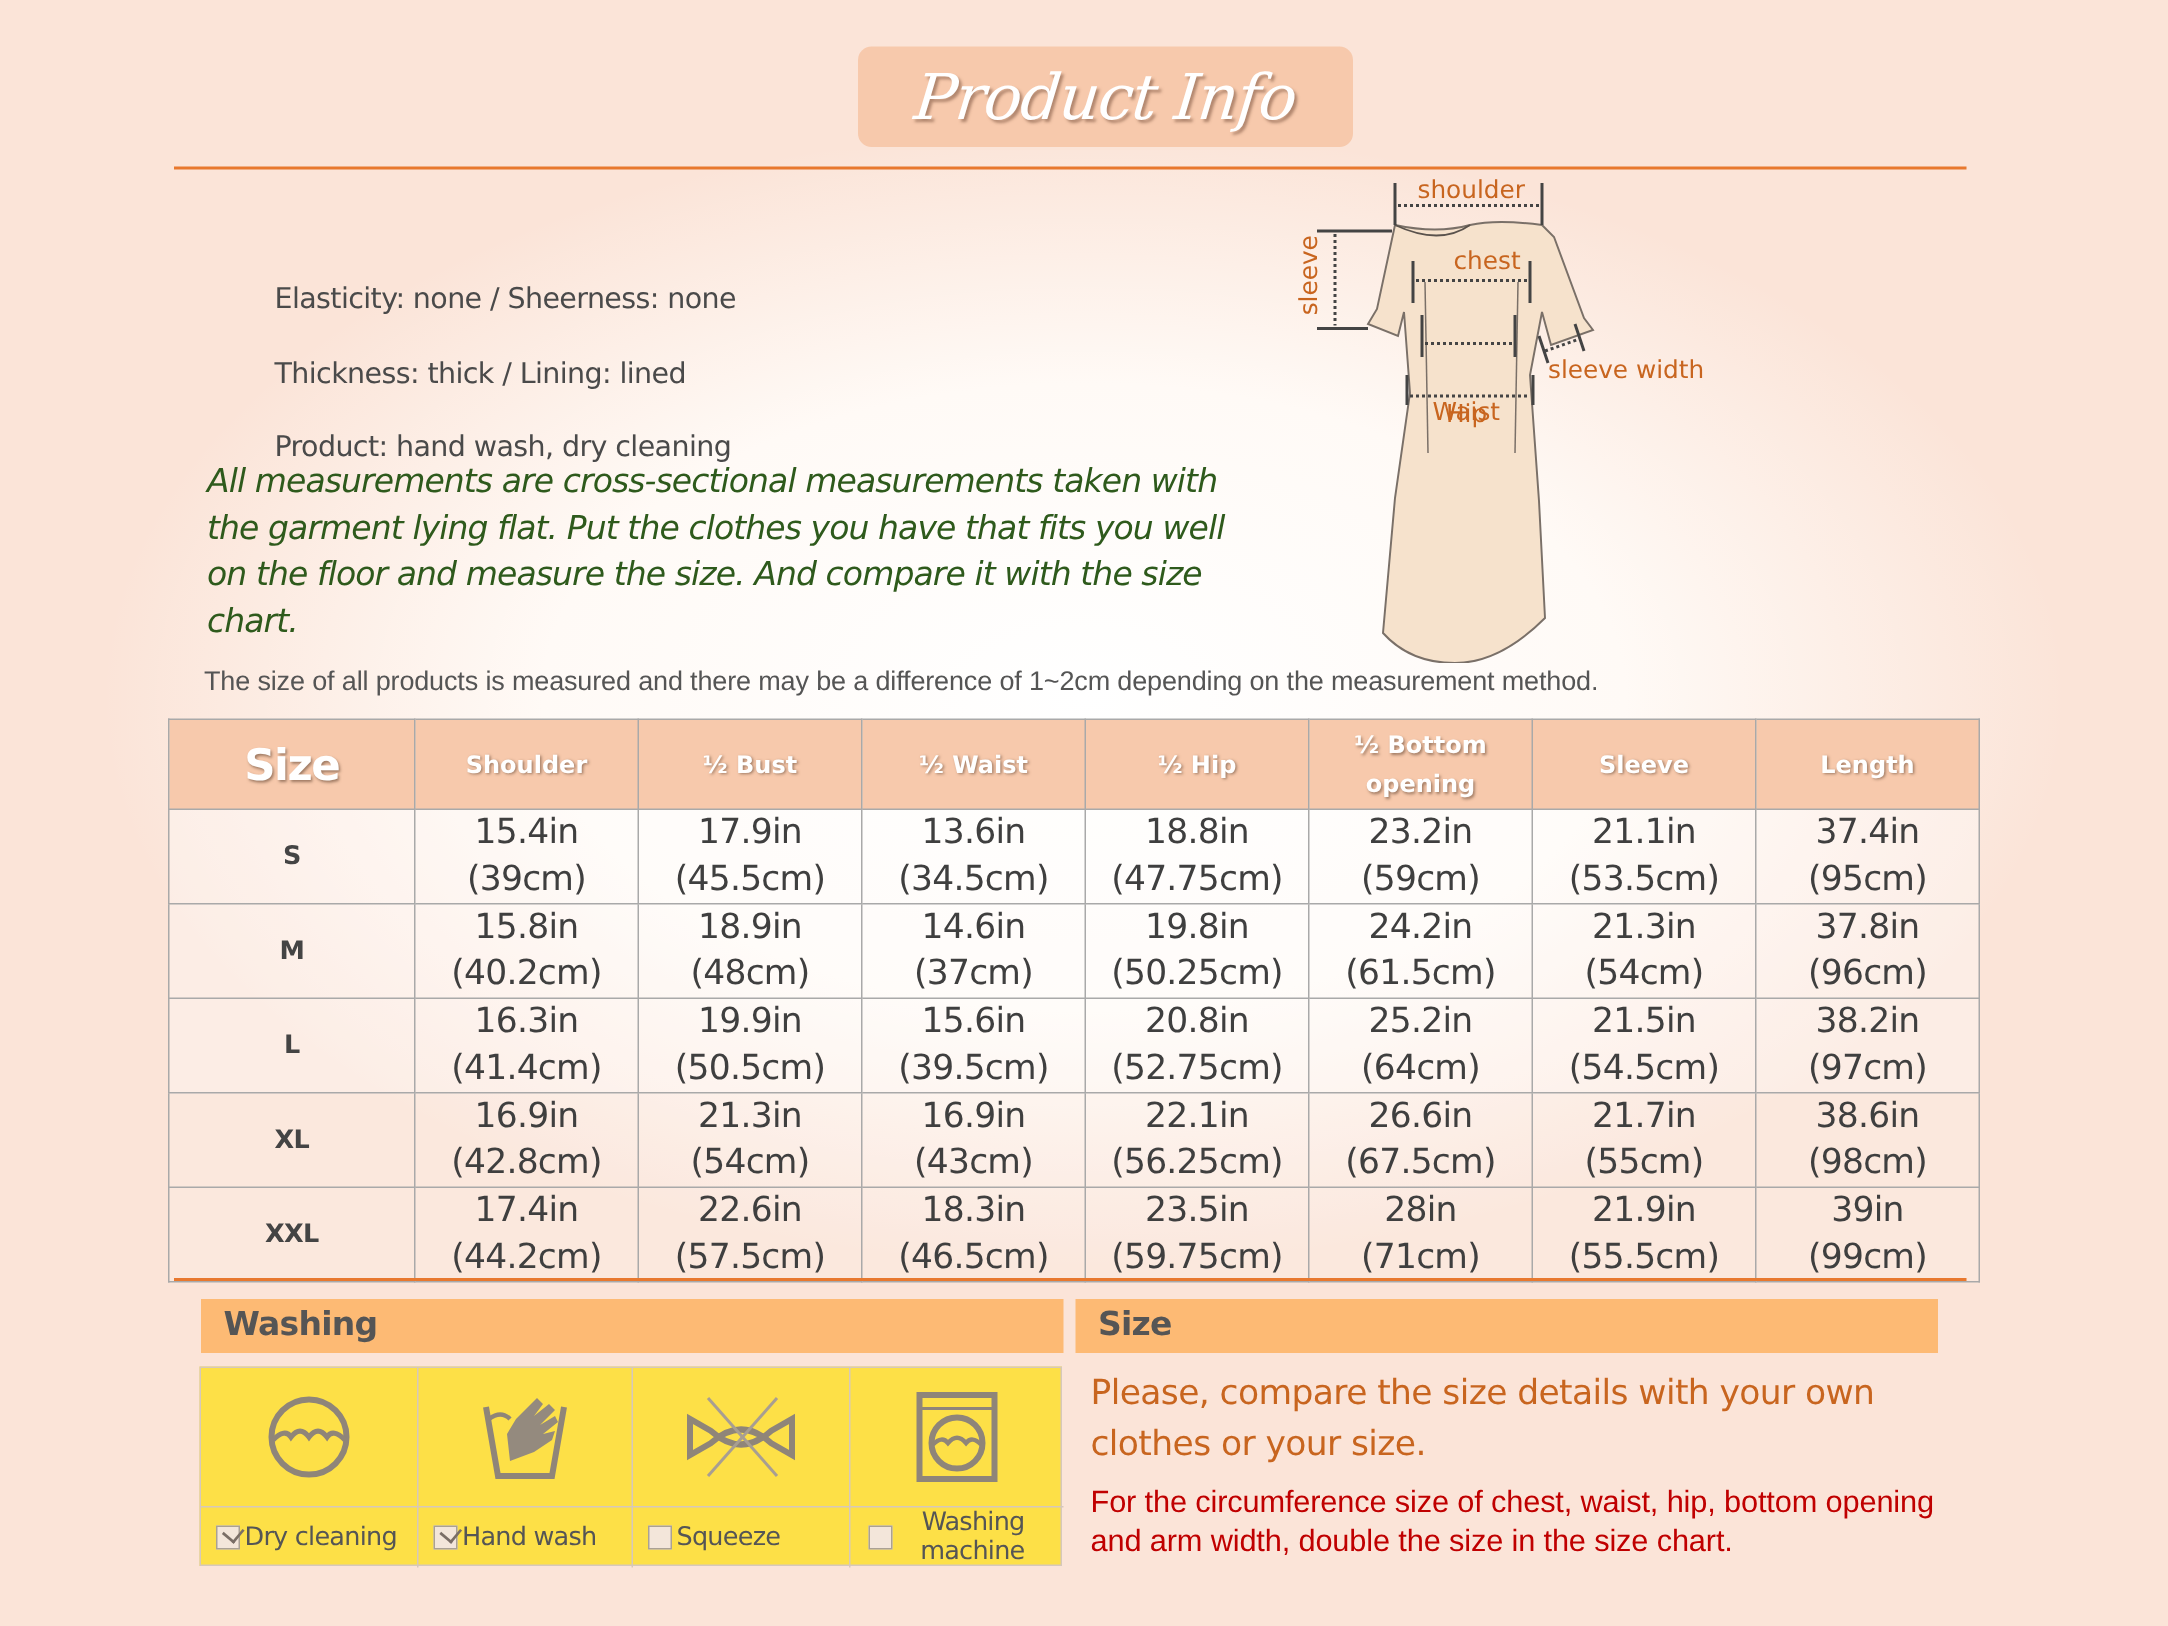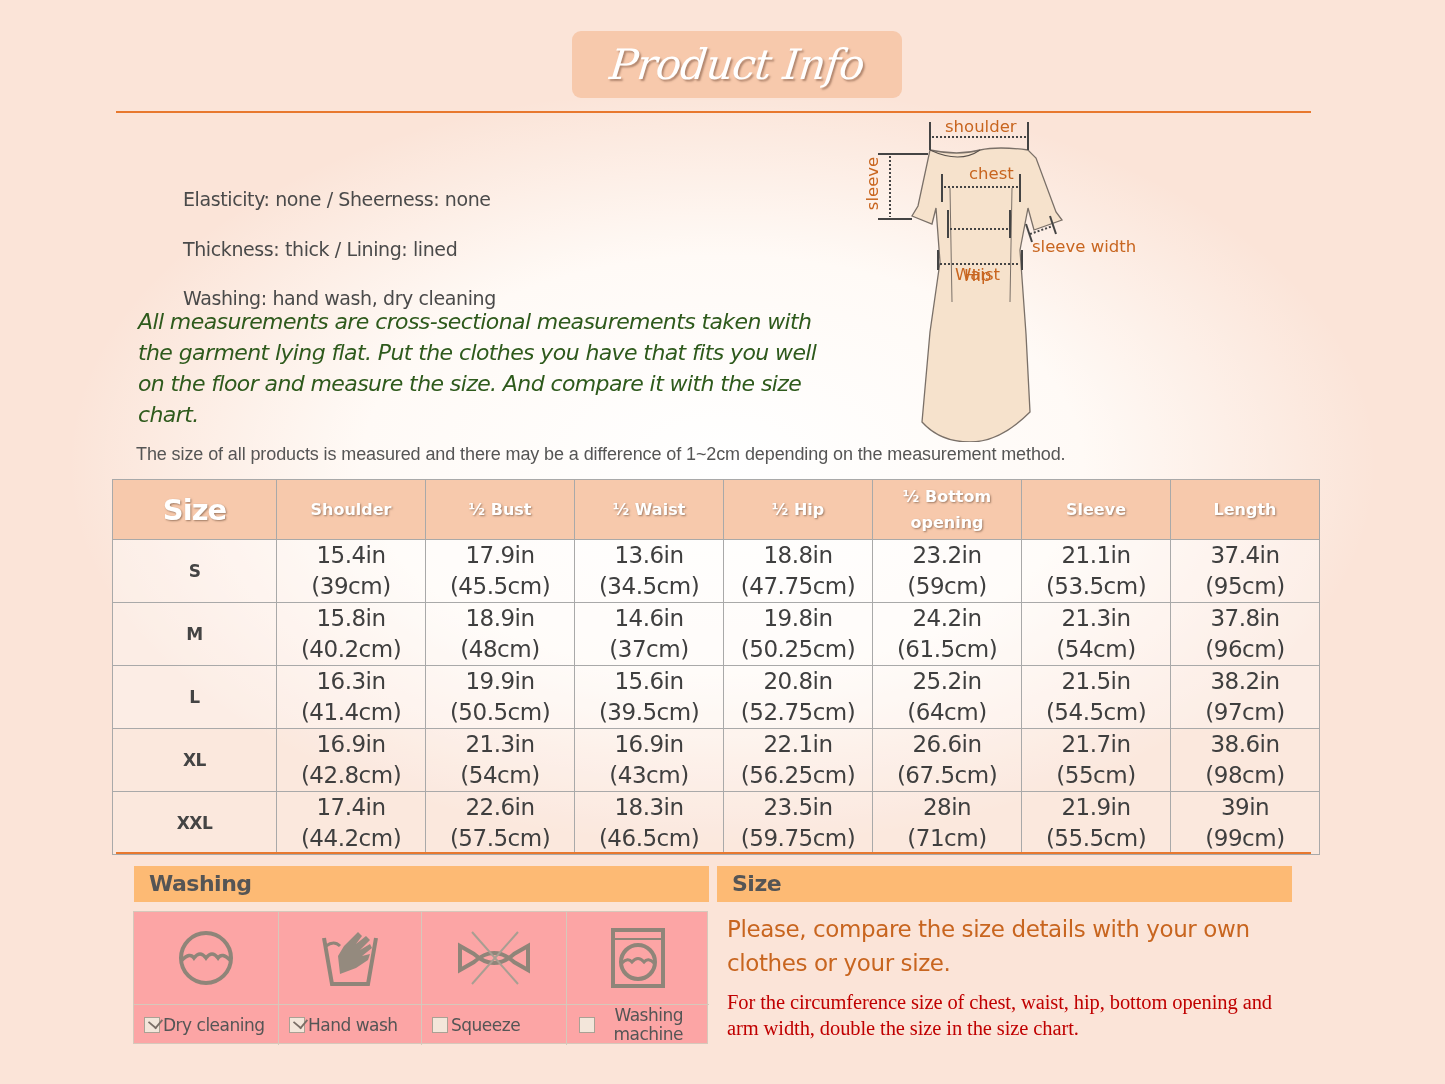--- a/index.html
+++ b/index.html
@@ -73,57 +73,57 @@
     position: absolute; top: 866px; height: 36px; background: #fdba74;
     font-family: "DejaVu Sans", sans-serif; font-weight: bold; font-size: 22px; color: #555555;
     line-height: 36px; padding-left: 15px; letter-spacing: -0.5px;
   }
   .sec-head.wash { left: 134px; width: 575px; }
   .sec-head.size { left: 717px; width: 575px; }
 
   .wash-grid {
     position: absolute; left: 133px; top: 911px; width: 575px; height: 133px;
     display: grid; grid-template-columns: 145px 143px 145px 142px;
-    grid-template-rows: 92px 41px; background: #fca5a5; border: 1.5px solid #d6c8bb;
+    grid-template-rows: 92px 41px; background: #fde047; border: 1.5px solid #d6c8bb;
   }
   .wash-cell { border-right: 1.5px solid #d6c8bb; display: flex; align-items: center; justify-content: center; }
   .wash-cell:nth-child(4n) { border-right: none; }
   .wash-label { border-top: 1.5px solid #d6c8bb; justify-content: flex-start; padding-left: 10px; gap: 3px; }
   .wash-label span.txt {
     font-family: "DejaVu Sans", sans-serif; font-size: 17px; color: #555; letter-spacing: -0.5px; line-height: 19px;
   }
   .cbox { width: 16px; height: 16px; border: 1.5px solid #aaa194; background: #f3e6da; position: relative; flex: none; }
   .cbox.checked::after {
     content: ""; position: absolute; left: 2px; top: -6px; width: 14px; height: 16px;
     border-right: 3px solid #7a6e66; border-bottom: 3px solid #7a6e66; transform: rotate(40deg) scale(0.6);
   }
 
   .size-text1 {
     position: absolute; left: 727px; top: 912px; width: 570px;
     font-family: "DejaVu Sans", sans-serif; font-size: 23px; line-height: 34px; color: #c8651f; letter-spacing: -0.4px;
   }
   .size-text2 {
     position: absolute; left: 727px; top: 989px; width: 580px;
-    font-family: Liberation Serif, serif; font-size: 20.5px; line-height: 26px; color: #c00000; letter-spacing: -0.1px;
+    font-family: Liberation Sans, sans-serif; font-size: 20.5px; line-height: 26px; color: #c00000; letter-spacing: -0.1px;
   }
 </style>
 </head>
 <body>
 
 <div class="glow"></div>
 
 <div class="title-box">
   <span class="title-text">Product Info</span>
 </div>
 <div class="rule top"></div>
 
 <div class="props">
   <div class="prop-line">Elasticity: none / Sheerness: none</div>
   <div class="prop-line">Thickness: thick / Lining: lined</div>
-  <div class="prop-line">Washing: hand wash, dry cleaning</div>
+  <div class="prop-line">Product: hand wash, dry cleaning</div>
 </div>
 
 <div class="note-green">All measurements are cross-sectional measurements taken with the garment lying flat. Put the clothes you have that fits you well on the floor and measure the size. And compare it with the size chart.</div>
 <div class="note-gray">The size of all products is measured and there may be a difference of 1~2cm depending on the measurement method.</div>
 
 <div class="diagram">
   <svg width="300" height="330" viewBox="0 0 300 330">
 
     <path d="M70 38 Q98 44 120 38 Q138 34 168 38 L176 46 L196 100 L202 108 L174 118 L168 96 L160 138 L166 222 L170 300 Q140 330 110 330 Q80 330 62 310 L70 220 L80 150 L76 96 L72 112 L52 104 L58 94 Z" fill="#f6e2cc" stroke="#7a7068" stroke-width="1.3"></path>
     <path d="M70 38 Q100 52 120 38" fill="none" stroke="#5a524c" stroke-width="1.2"></path>

